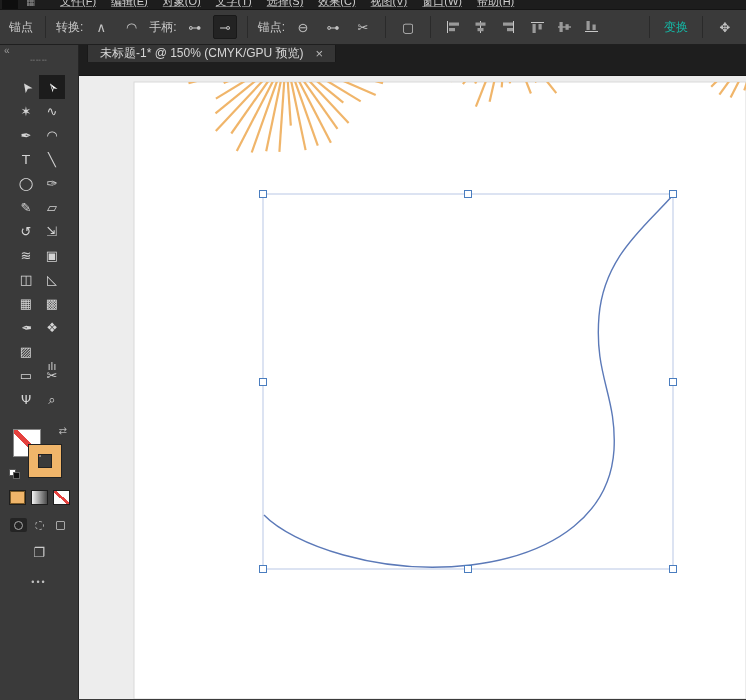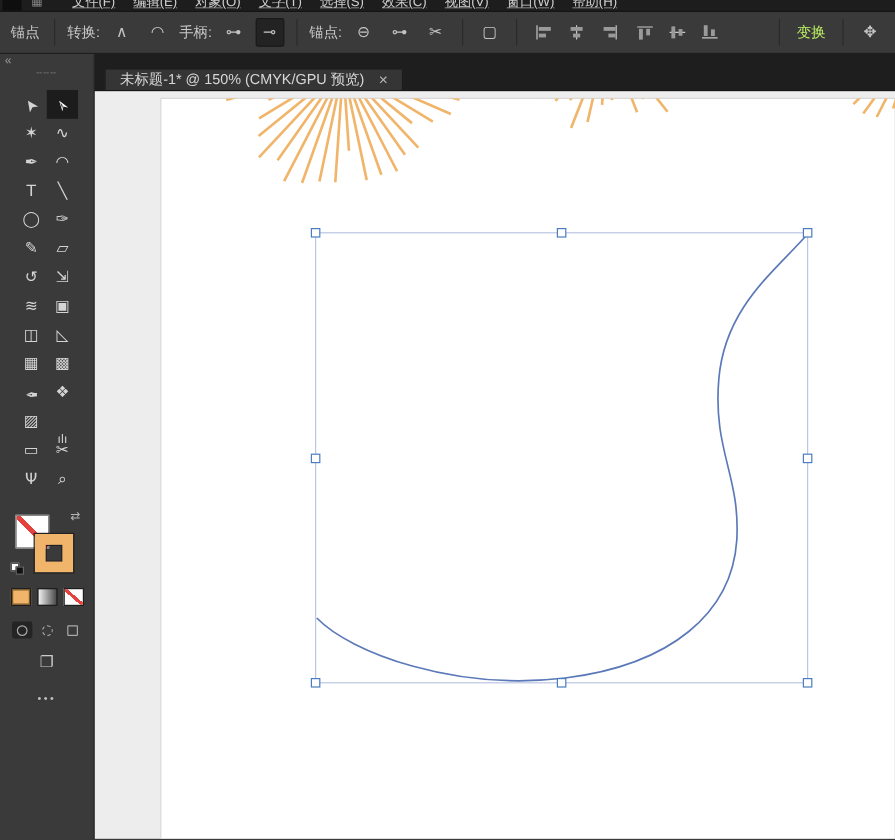--- a/index.html
+++ b/index.html
@@ -35,21 +35,21 @@
   .cb-label.strong { margin-right: 2px; }
   .cb-btn {
     background: none; border: 1px solid transparent; width: 24px; height: 24px;
     display: flex; align-items: center; justify-content: center;
     color: #c3c3c3; font-size: 13px; border-radius: 2px; flex: none; cursor: default;
     font-family: "DejaVu Sans", sans-serif;
   }
   .cb-btn.active { background: #232323; border-color: #191919; }
   .cb-btn svg { display: block; }
   .cb-text-btn {
-    background: none; border: none; color: #bef264; font-size: 12px; flex: none;
+    background: none; border: none; color: #14b8a6; font-size: 12px; flex: none;
     font-family: Liberation Sans, sans-serif; cursor: default; padding: 2px 4px;
   }
   .cb-spacer { flex: 1; }
   .align-group { display: flex; gap: 3px; flex: none; }
 
   
   .workspace { display: flex; height: 654px; }
 
   
   .sidebar {
@@ -107,21 +107,21 @@
   .dm.behind i { border-style: dashed; }
   .dm.inside i { border-radius: 1px; }
 
   .screen-mode { margin-top: 13px; color: #cbcbcb; font-size: 13px; flex: none; cursor: default; font-family: "DejaVu Sans", sans-serif; }
   .more-dots { margin-top: 17px; color: #c0c0c0; font-size: 9px; letter-spacing: 2px; flex: none; cursor: default; }
 
   
   .doc-area { flex: 1; display: flex; flex-direction: column; min-width: 0; }
   .tabbar {
     height: 31px; background: #1e1e1e; border-bottom: 1px solid #161616;
-    display: flex; align-items: flex-end; flex: none;
+    display: flex; align-items: flex-start; flex: none;
   }
   .tab {
     margin-left: 8px; background: #353535; display: flex; align-items: center;
     padding: 0 12px; gap: 12px; font-size: 12px; color: #d6d6d6;
     border-right: 1px solid #191919; border-left: 1px solid #191919; cursor: default;
   }
   .tab-close { color: #b8b8b8; font-size: 13px; cursor: default; }
 
   .canvas { flex: 1; position: relative; background: var(--pasteboard, #ededed); overflow: hidden; }
   .canvas svg { position: absolute; left: 0; top: 0; width: 667px; height: 623px; display: block; }

